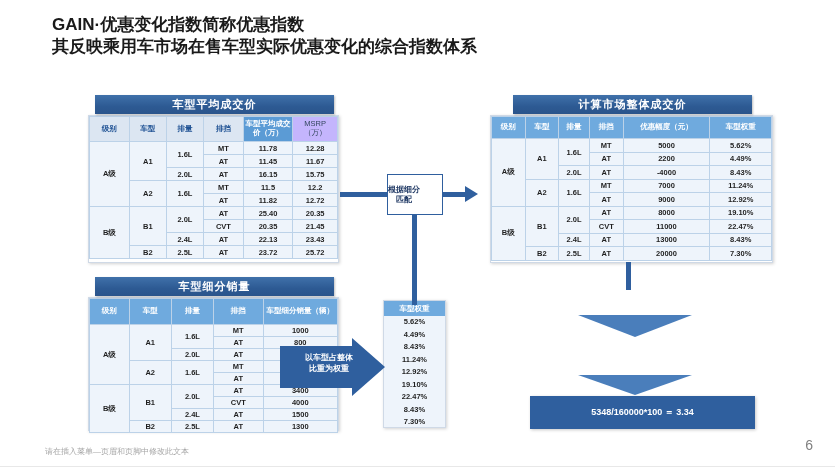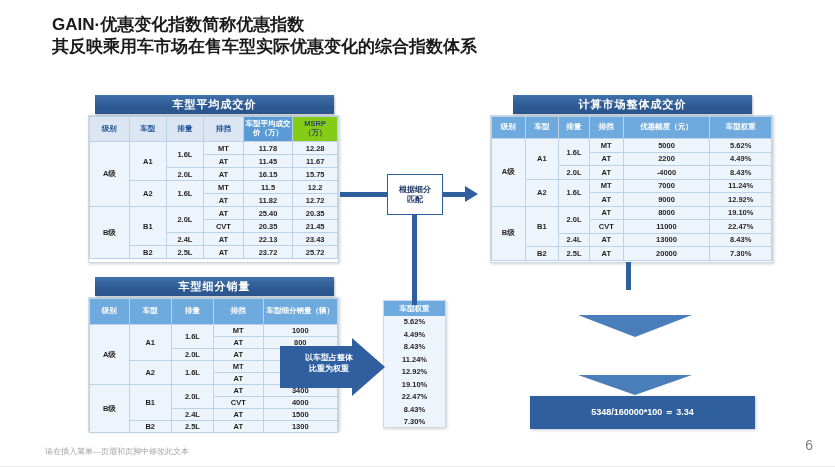--- a/index.html
+++ b/index.html
@@ -86,23 +86,23 @@
     color: #1f5294;
     height: 25px;
     font-size: 7.5px;
     line-height: 1.15;
   }
   #card-avg-price thead th.hl {
     background: #5b9bd5;
     color: #ffffff;
   }
   #card-avg-price thead th.hl2 {
-    background: #84cc16;
+    background: #c4b5fd;
     color: #33475e;
-    font-weight: bold;
+    font-weight: normal;
   }
   #card-avg-price tbody td { height: 13px; font-size: 7.5px; }
 
   
   #card-market-price {
     left: 490px; top: 115px;
     width: 283px; height: 148px;
   }
   #card-market-price .card-title {
     position: absolute; left: 22px; top: -21px;
@@ -172,21 +172,20 @@
     left: 387px; top: 174px;
     width: 56px; height: 41px;
     background: #ffffff;
     border: 1px solid #2f5f9e;
     color: #1f3864;
     font-size: 8px;
     font-weight: bold;
     line-height: 1.25;
     display: flex;
     align-items: center;
-    justify-content: center;
     text-align: center;
     z-index: 6;
   }
 
   
   .conn {
     position: absolute;
     background: #2f5f9e;
     z-index: 3;
   }

